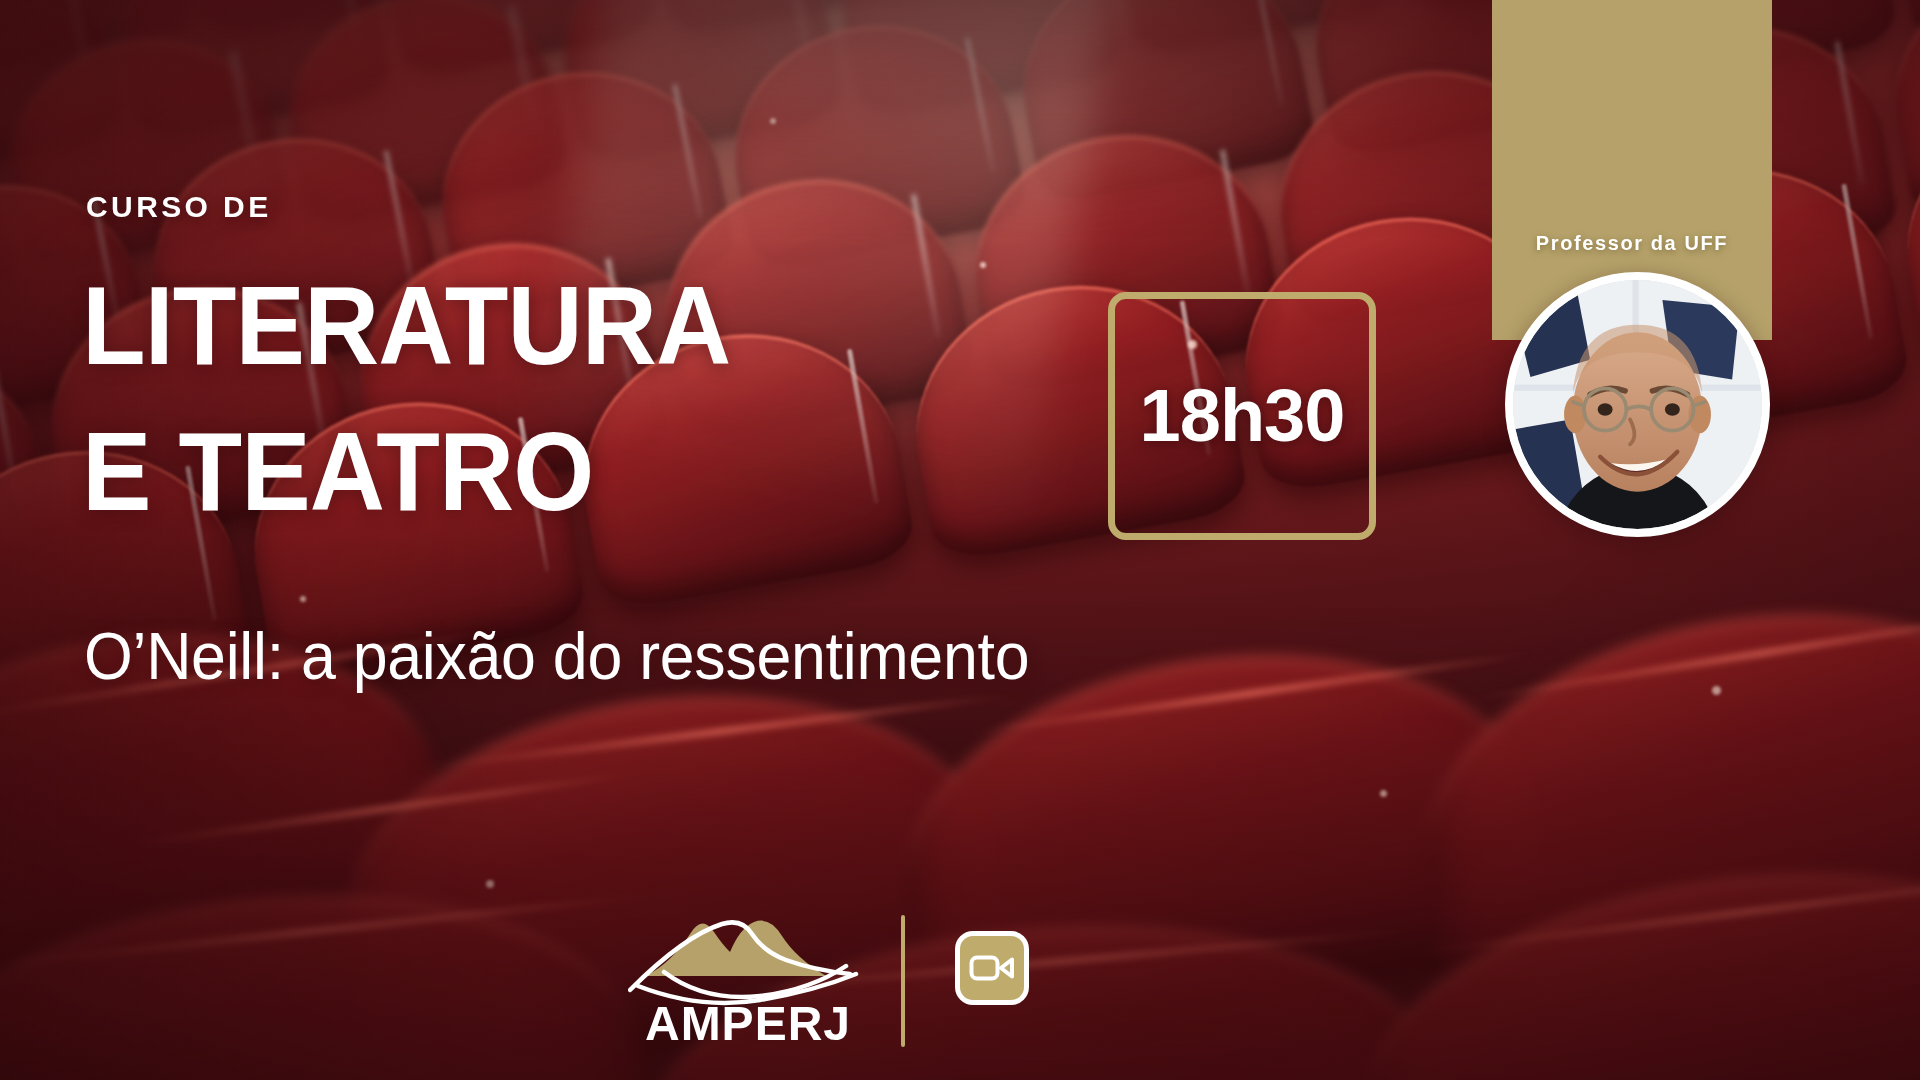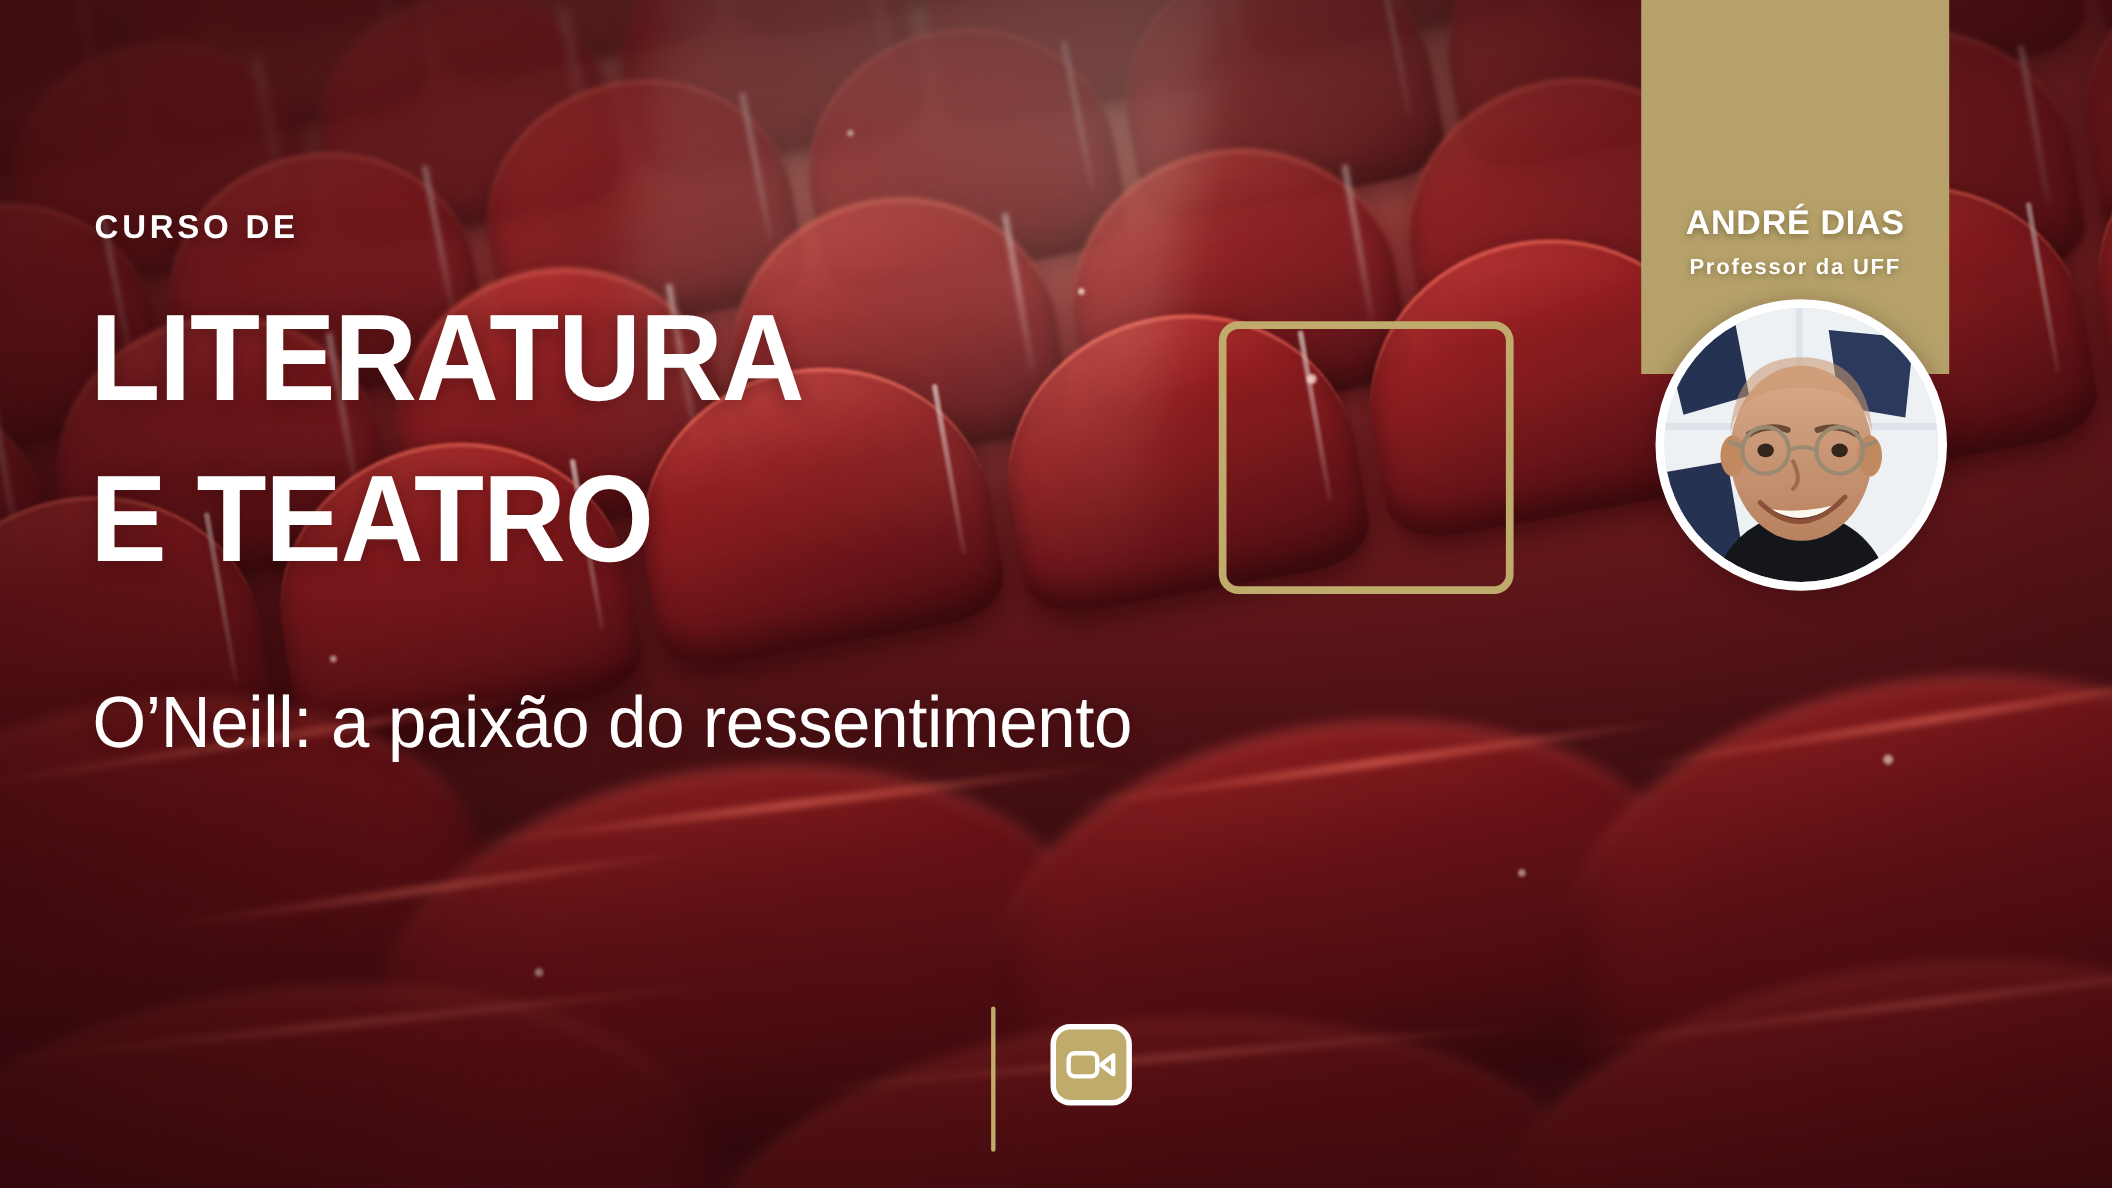--- a/index.html
+++ b/index.html
@@ -228,24 +228,24 @@
     <div class="beam2"></div>
     <div class="vignette"></div>
   </div>
 
   <div class="kicker">CURSO DE</div>
   <div class="title l1">LITERATURA</div>
   <div class="title l2">E TEATRO</div>
   <div class="subtitle">O’Neill: a paixão do ressentimento</div>
 
   <div class="datebadge">
+    <span>18h30</span>
   </div>
 
   <div class="panel"></div>
-  <div class="speaker-name">ANDRÉ DIAS</div>
   <div class="speaker-role">Professor da UFF</div>
   <div class="avatar">
     <svg viewBox="0 0 200 200" xmlns="http://www.w3.org/2000/svg">
       <defs>
         <clipPath id="cir">
             <circle cx="100" cy="100" r="100"></circle>
           </clipPath>
         <linearGradient id="skin" x1="0" y1="0" x2="0" y2="1">
           <stop offset="0" stop-color="#d9ab8b"></stop>
             <stop offset="1" stop-color="#b8815f"></stop>
@@ -273,20 +273,31 @@
         <ellipse cx="74" cy="104" rx="6" ry="5" fill="#33251c"></ellipse>
         <ellipse cx="128" cy="104" rx="6" ry="5" fill="#33251c"></ellipse>
         <path d="M94 112 q7 14 0 20" stroke="#9c6c4c" stroke-width="3" fill="none" stroke-linecap="round"></path>
         <path d="M74 146 q26 22 54 -2 q-26 10 -54 2z" fill="#5e2a22"></path>
         <path d="M78 147 q24 14 46 -3 q-24 6 -46 3z" fill="#fbf6ee"></path>
         <path d="M70 142 q30 30 62 -4" stroke="#8a5038" stroke-width="3.5" fill="none" stroke-linecap="round"></path>
       </g>
     </svg>
   </div>
 
+  <div class="logo">
+    <svg viewBox="0 0 240 150" xmlns="http://www.w3.org/2000/svg">
+      <g>
+        <path d="M18 78 q26-14 44-42 q12-20 24-2 q8 12 16 20 q10-24 24-30 q16-6 28 14 q14 22 44 40 z" fill="#b5a169"></path>
+        <path d="M2 92 q54-54 92-66 q20-6 30 10 q12 18 34 26 q28 10 64 14" stroke="#fff" stroke-width="4.5" fill="none" stroke-linecap="round"></path>
+        <path d="M10 88 q62 24 122 14 q54-9 96-26" stroke="#fff" stroke-width="4.5" fill="none" stroke-linecap="round"></path>
+        <path d="M36 74 q40 30 96 24 q50-6 86-30" stroke="#fff" stroke-width="4.5" fill="none" stroke-linecap="round"></path>
+      </g>
+      <text x="120" y="142" text-anchor="middle" fill="#ffffff" font-family="Liberation Sans, sans-serif" font-size="48" font-weight="700" letter-spacing="1">AMPERJ</text>
+    </svg>
+  </div>
   <div class="divider"></div>
   <div class="zoombox">
     <svg viewBox="0 0 46 30" xmlns="http://www.w3.org/2000/svg">
       <rect x="2.5" y="4.5" width="26" height="21" rx="5.5" fill="none" stroke="#fff" stroke-width="4"></rect>
       <path d="M32 15 L43 6.5 v17 z" fill="none" stroke="#fff" stroke-width="4" stroke-linejoin="round"></path>
     </svg>
   </div>
 
 </div>
 

